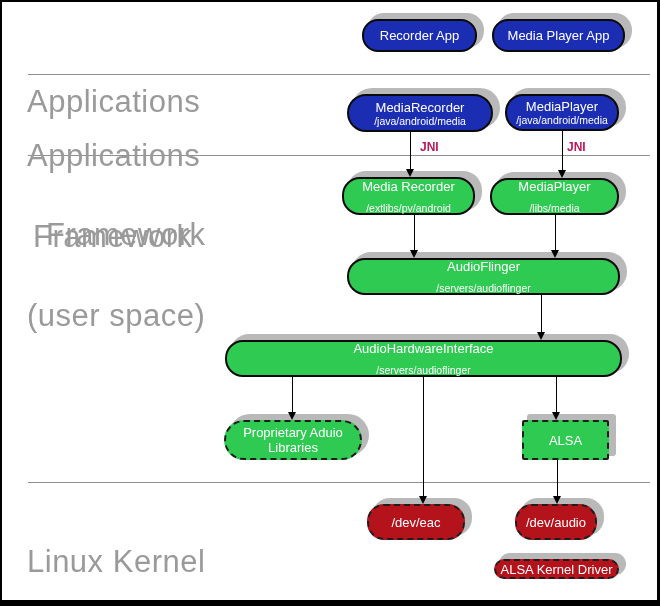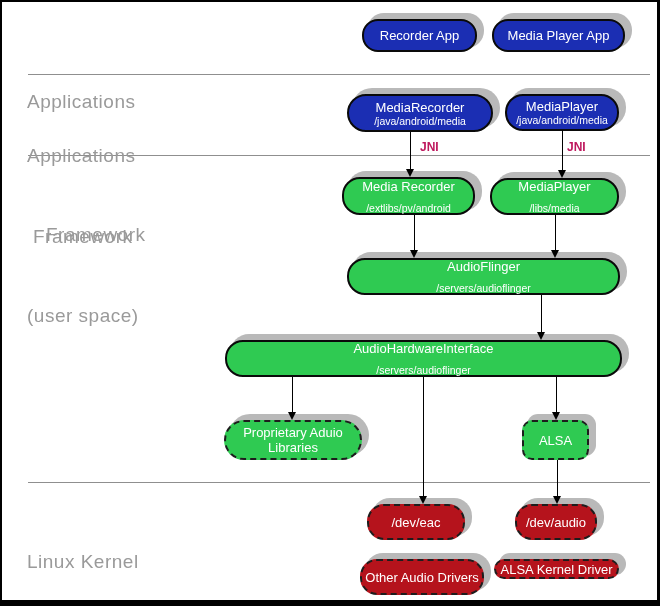--- a/index.html
+++ b/index.html
@@ -15,21 +15,21 @@
   .frame{
     position:relative;width:660px;height:606px;box-sizing:border-box;
     background:#fff;overflow:hidden;
     border:2px solid #000;border-right:3px solid #000;border-bottom:6px solid #000;
     font-family:"Liberation Sans", sans-serif;
   }
   .divider{position:absolute;left:26px;width:622px;height:1px;background:var(--divider-gray);}
   #div1{top:72px;} #div2{top:153px;} #div3{top:480px;}
 
   .layer-label{
-    position:absolute;color:var(--label-gray);font-size:19px;line-height:27px;
+    position:absolute;color:var(--label-gray);font-size:31px;line-height:27px;
     letter-spacing:0.5px;white-space:pre;
   }
   #lbl-apps{left:25px;top:32px;}
   #lbl-framework{left:25px;top:86px;}
   #lbl-framework .l2{padding-left:6px;}
   #lbl-libraries{left:25px;top:165px;}
   #lbl-libraries .l1{padding-left:19px;}
   #lbl-kernel{left:25px;top:492px;}
 
   .node{
@@ -47,21 +47,21 @@
 
   #n-recorder-app{left:360px;top:17px;width:115px;height:33px;border-radius:16px;justify-content:center;}
   #n-media-player-app{left:490px;top:17px;width:133px;height:33px;border-radius:16px;}
   #n-mediarecorder-fw{left:345px;top:92px;width:146px;height:38px;border-radius:19px;}
   #n-mediaplayer-fw{left:503px;top:92px;width:114px;height:37px;border-radius:18px;}
   #n-mediarecorder-lib{left:340px;top:175px;width:133px;height:38px;border-radius:18px;}
   #n-mediaplayer-lib{left:488px;top:176px;width:129px;height:37px;border-radius:18px;}
   #n-audioflinger{left:345px;top:256px;width:273px;height:37px;border-radius:18px;}
   #n-audiohw{left:223px;top:338px;width:397px;height:37px;border-radius:18px;}
   #n-proprietary{left:222px;top:418px;width:138px;height:40px;border-radius:20px;}
-  #n-alsa{left:520px;top:418px;width:67px;height:40px;border-radius:10px;}
+  #n-alsa{left:520px;top:418px;width:87px;height:40px;border-radius:2px;}
   #n-dev-eac{left:365px;top:502px;width:98px;height:36px;border-radius:17px;}
   #n-dev-audio{left:513px;top:502px;width:82px;height:36px;border-radius:17px;}
   #n-other-drivers{left:358px;top:557px;width:124px;height:36px;border-radius:17px;}
   #n-alsa-driver{left:492px;top:557px;width:125px;height:20px;border-radius:17px;}
 
   .connector{position:absolute;width:9px;z-index:5;}
   .connector .cline{position:absolute;left:4px;top:0;bottom:6px;width:1px;background:var(--arrow-black);}
   .connector .carrow{
     position:absolute;left:0;bottom:0;width:0;height:0;
     border-left:4.5px solid transparent;border-right:4.5px solid transparent;
@@ -146,23 +146,20 @@
   <div class="node green dashed" id="n-alsa">
     <div class="node-label">ALSA</div>
   </div>
 
   <div class="node red dashed" id="n-dev-eac">
     <div class="node-label">/dev/eac</div>
   </div>
   <div class="node red dashed" id="n-dev-audio">
     <div class="node-label">/dev/audio</div>
   </div>
-  <div class="node red dashed" id="n-other-drivers">
-    <div class="node-label">Other Audio Drivers</div>
-  </div>
   <div class="node red dashed" id="n-alsa-driver">
     <div class="node-label">ALSA Kernel Driver</div>
   </div>
 
   <div class="connector" id="c1">
       <div class="cline"></div>
       <div class="carrow"></div>
     </div>
   <div class="connector" id="c2">
       <div class="cline"></div>

